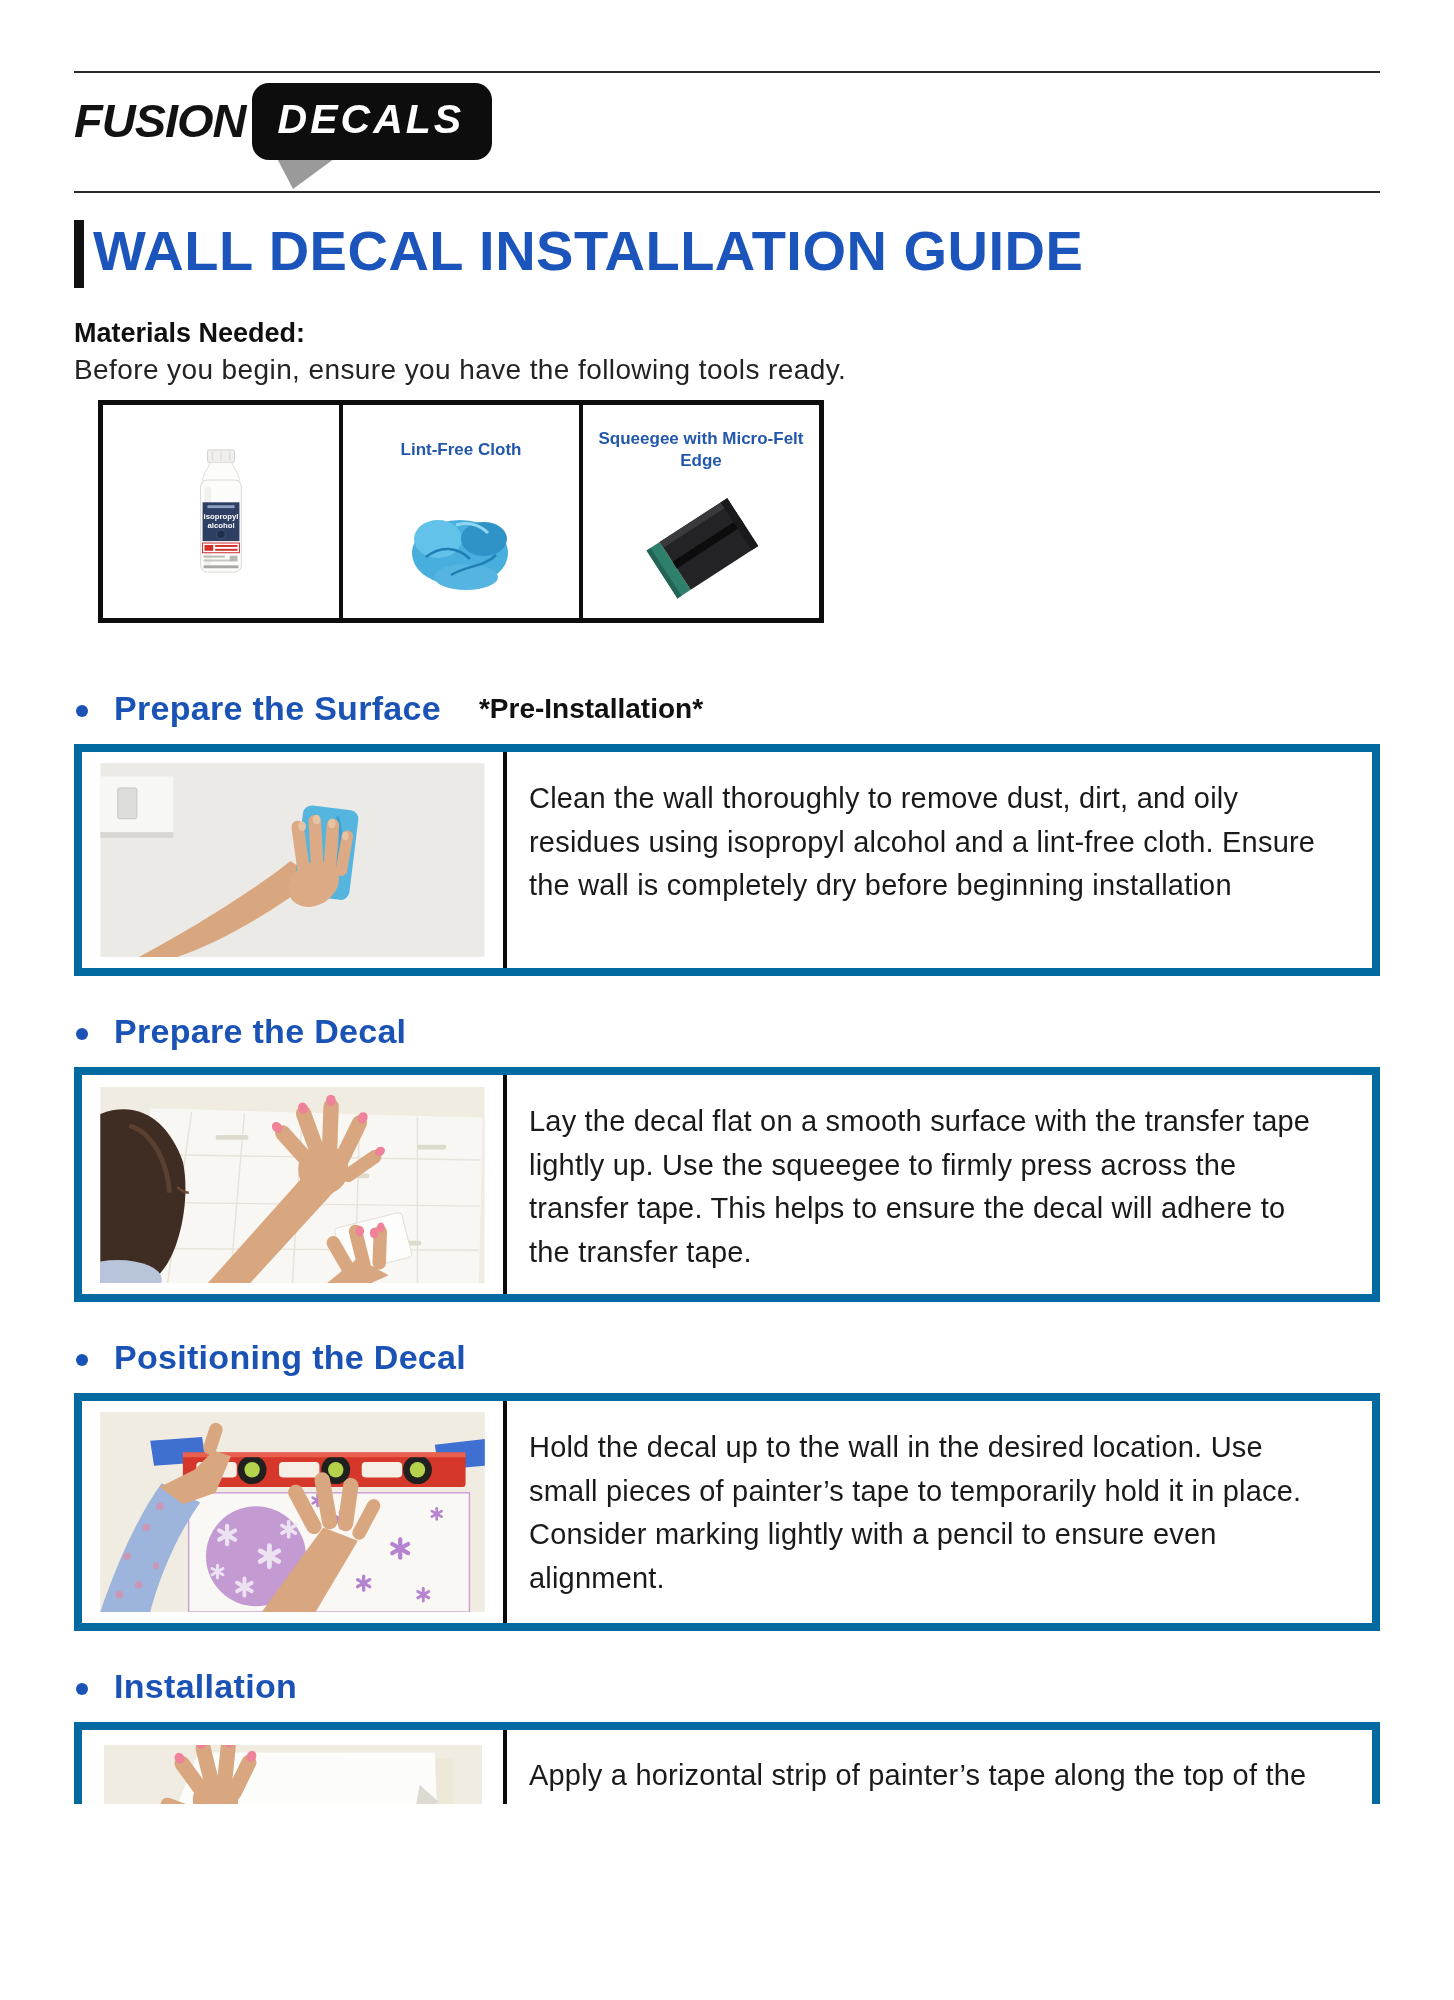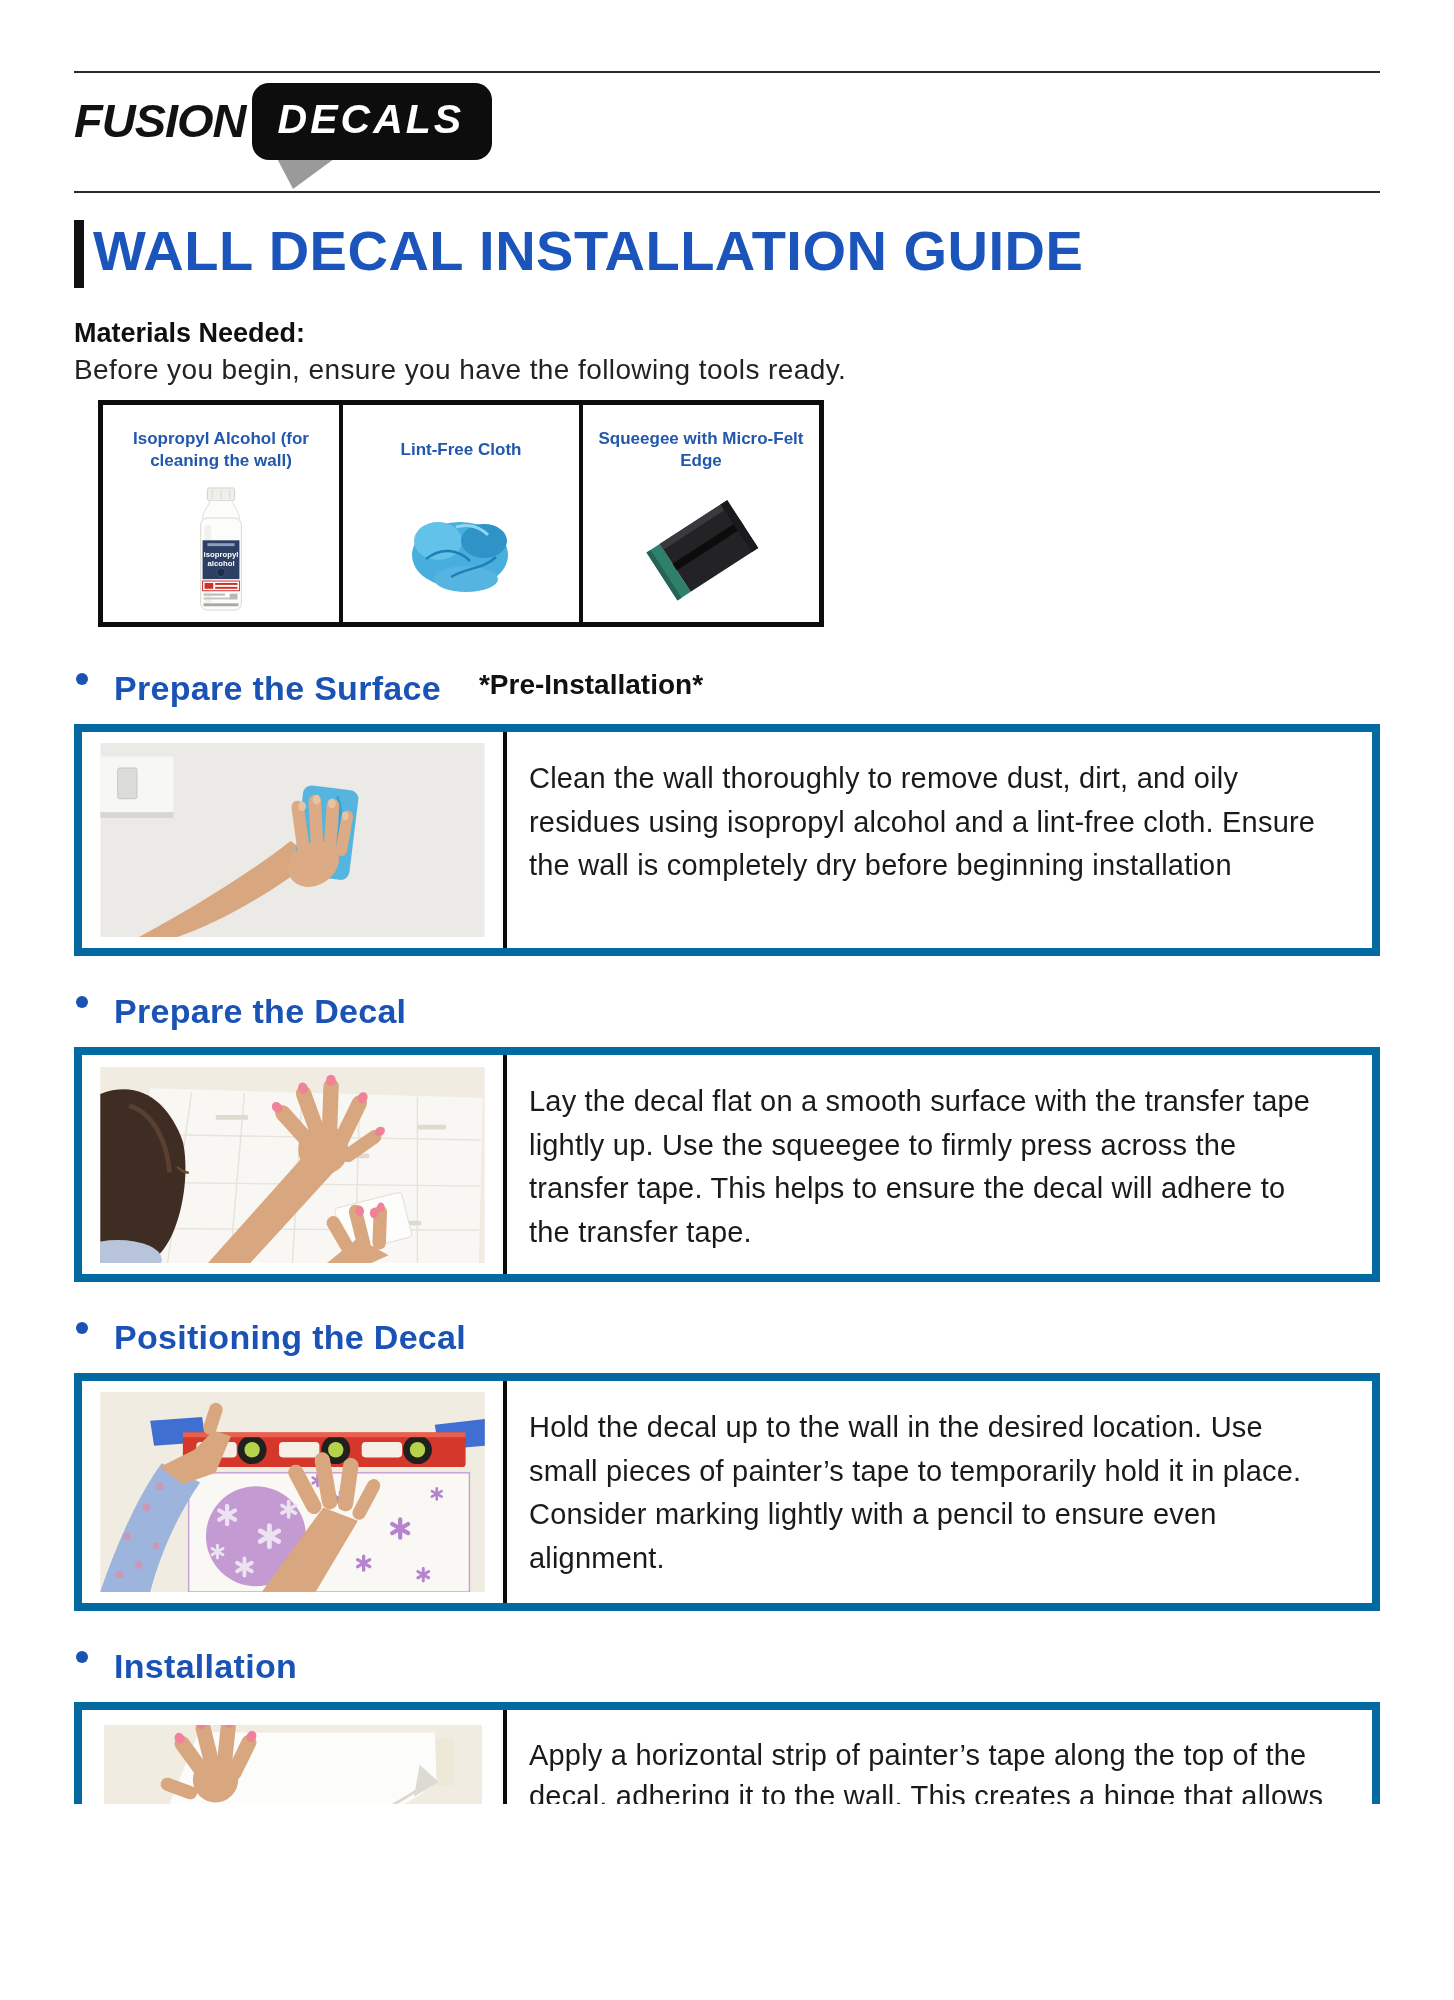--- a/index.html
+++ b/index.html
@@ -44,21 +44,21 @@
   .materials-table{margin:14px 0 0 24px;width:716px;border:5px solid #0d0d0d;display:flex;background:#fff;}
   .material-cell{flex:1;border-right:4px solid #0d0d0d;display:flex;flex-direction:column;align-items:center;padding:9px 6px 8px;min-height:196px;}
   .material-cell:last-child{border-right:none;}
   .material-label{
     height:72px;display:flex;align-items:center;justify-content:center;text-align:center;
     font-size:17px;font-weight:bold;color:var(--label-blue,#2257ac);line-height:1.3;
   }
   .material-img{flex:1;display:flex;align-items:center;justify-content:center;}
 
   
-  .sec-head{display:flex;margin:42px 0 16px;}
+  .sec-head{display:flex;align-items:center;margin:66px 0 16px;}
   .bullet{width:12px;height:12px;border-radius:50%;background:var(--heading-blue,#1a53b5);margin:4px 26px 0 2px;flex:none;}
   .sec-title{font-size:34px;font-weight:800;color:var(--heading-blue,#1a53b5);letter-spacing:0.3px;}
   .sec-note{margin-left:38px;font-size:28px;font-weight:800;color:#111;}
 
   .step-box{border:8px solid #0369a1;display:flex;background:#fff;}
   .step-photo{width:403px;flex:none;border-right:4px solid #0b0b0b;padding:11px 9px;display:flex;align-items:center;justify-content:center;}
   .step-photo svg{display:block;}
   .step-text{flex:1;padding:25px 42px 20px 22px;font-size:29px;line-height:1.5;color:#1a1a1a;letter-spacing:0.2px;}
   .sec4 .step-text{line-height:1.4;}
   .mt-sm{margin-top:36px;}
@@ -83,21 +83,20 @@
       <div class="title-bar"></div>
       <h1 class="page-title">WALL DECAL INSTALLATION GUIDE</h1>
     </div>
 
     <div class="materials-heading">Materials Needed:</div>
     <div class="materials-sub">Before you begin, ensure you have the following tools ready.</div>
 
     <div class="materials-table">
 
       <div class="material-cell">
-        <div class="material-label">Isopropyl Alcohol (for cleaning the wall)</div>
         <div class="material-img">
           <svg width="88" height="128" viewBox="0 0 90 132">
             <rect x="31" y="2" width="28" height="13" rx="2" fill="#f0efec" stroke="#cfcfcb"></rect>
             <line x1="36" y1="4" x2="36" y2="13" stroke="#d8d7d3"></line>
               <line x1="45" y1="4" x2="45" y2="13" stroke="#d8d7d3"></line>
               <line x1="54" y1="4" x2="54" y2="13" stroke="#d8d7d3"></line>
             <path d="M34,15 L56,15 C60,24 64,27 64,34 L26,34 C26,27 30,24 34,15 Z" fill="#fcfcfa" stroke="#dedcd6"></path>
             <rect x="24" y="33" width="42" height="95" rx="7" fill="#fcfcfa" stroke="#d9d7d1"></rect>
             <rect x="28" y="40" width="7" height="82" rx="3" fill="#f1f1ee"></rect>
             <rect x="26" y="56" width="38" height="40" fill="#2d3f63"></rect>

